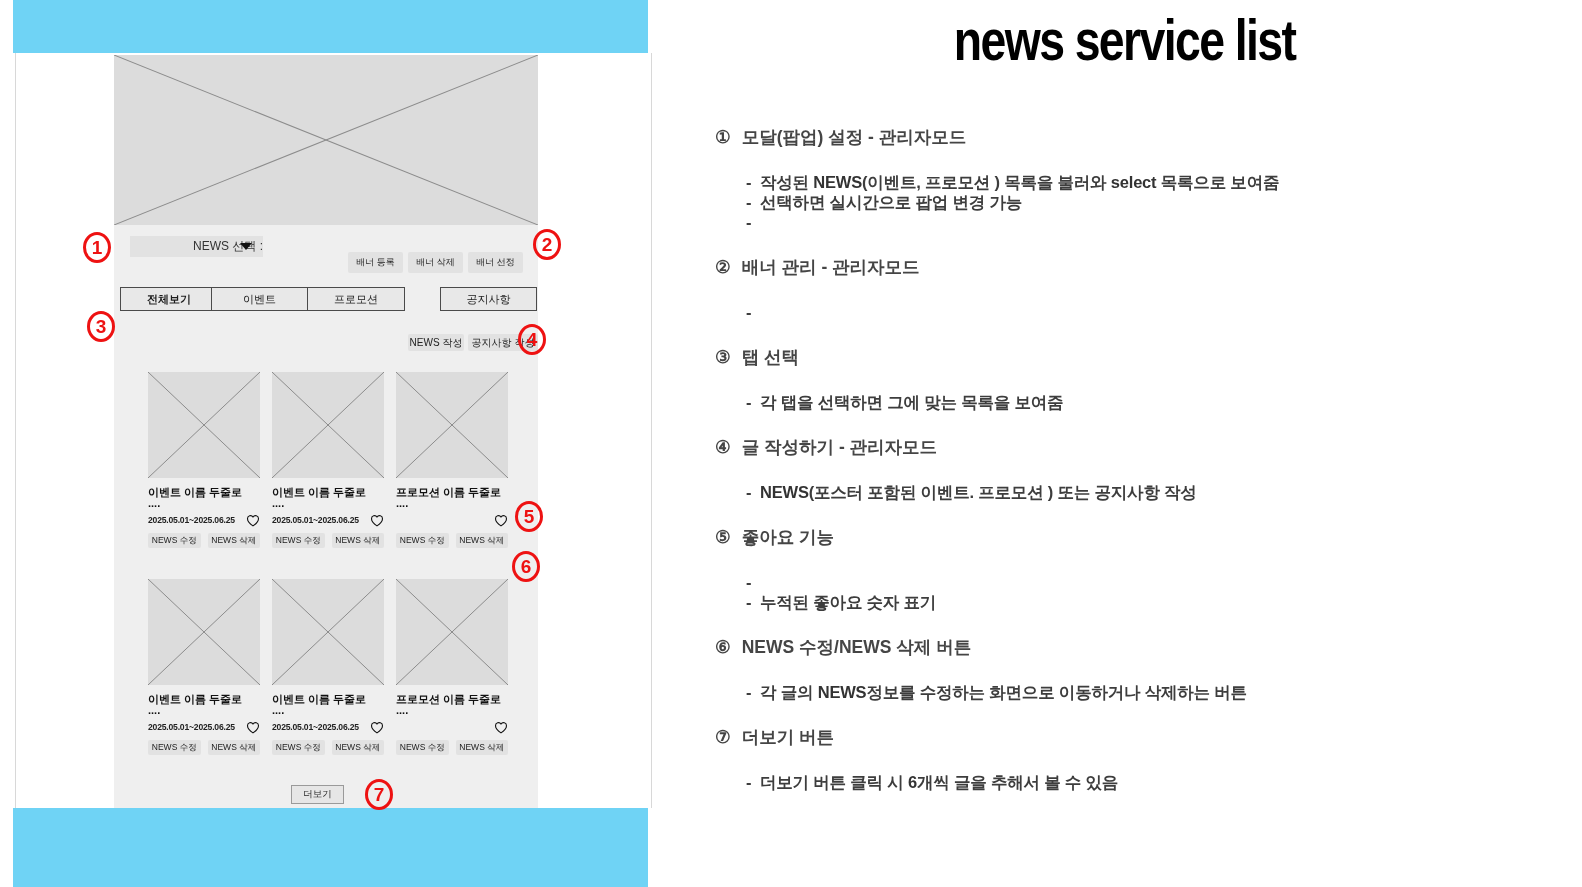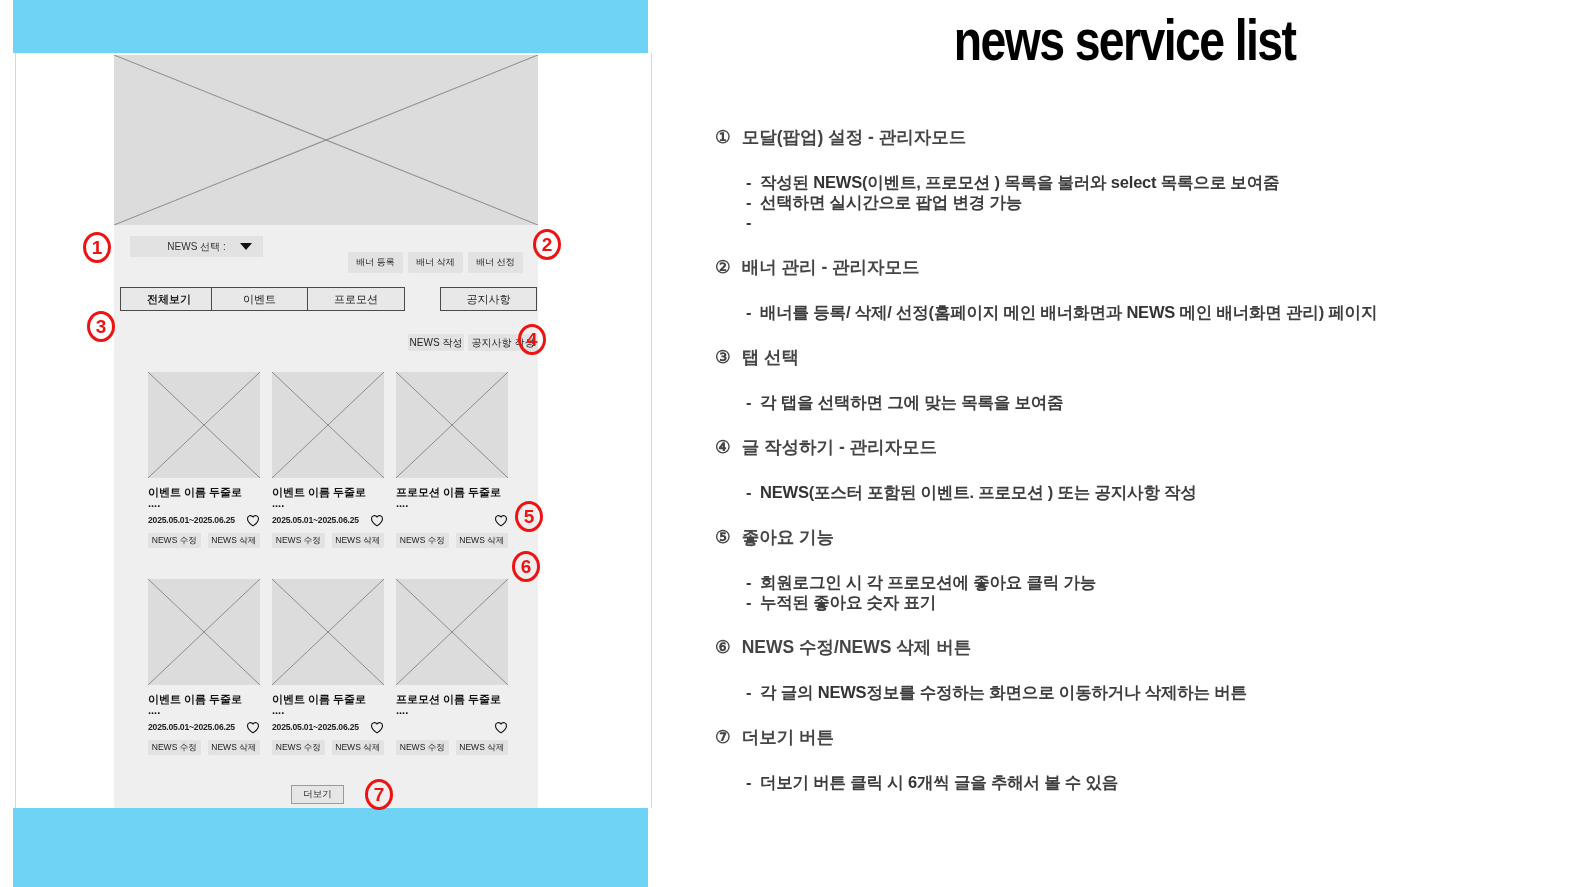--- a/index.html
+++ b/index.html
@@ -20,22 +20,22 @@
   .ph svg { position:absolute; inset:0; width:100%; height:100%; }
   .ph line { stroke:#8c8c8c; stroke-width:1; vector-effect:non-scaling-stroke; }
 
   #banner-ph { left:114px; top:55px; width:424px; height:170px; }
 
   .chip { display:inline-flex; align-items:center; justify-content:center;
           background:#e2e2e2; border:none; color:#222; border-radius:2px;
           font-family:"Liberation Sans", sans-serif; cursor:pointer; }
 
   #news-select { left:130px; top:236px; width:133px; height:21px; background:#e2e2e2;
-                 display:flex; align-items:center; justify-content:center;
-                 font-size:10px; color:#333; cursor:pointer; }
+                 display:flex; align-items:center; justify-content:flex-end;
+                 font-size:12px; color:#333; cursor:pointer; }
   #news-select .caret { position:absolute; right:11px; top:7px; width:0; height:0;
                  border-left:6px solid transparent; border-right:6px solid transparent;
                  border-top:7px solid #111; }
 
   .bannerbtn { position:absolute; top:252px; width:55px; height:21px; font-size:9px; }
   #bbtn-reg { left:348px; } #bbtn-del { left:408px; } #bbtn-sel { left:468px; }
 
   .tab { position:absolute; top:287px; height:24px; background:#e8e8e8;
          border:1.5px solid #4a4a4a; display:flex; align-items:center;
          justify-content:center; font-size:11px; color:#1c1c1c; cursor:pointer; }
@@ -294,21 +294,20 @@
           <span class="dash">-</span>
         </div>
       </div>
       <div class="sec">
     <div class="sec-h">
       <span class="sec-num">②</span>
       <span class="sec-title">배너 관리 - 관리자모드</span>
     </div>
   <div class="bullet">
           <span class="dash">-</span>
-          <span class="btxt">배너를 등록/ 삭제/ 선정(홈페이지 메인 배너화면과 <b>NEWS</b> 메인 배너화면 관리) 페이지</span>
         </div>
       </div>
       <div class="sec">
     <div class="sec-h">
       <span class="sec-num">③</span>
       <span class="sec-title">탭 선택</span>
     </div>
   <div class="bullet">
           <span class="dash">-</span>
           <span class="btxt">각 탭을 선택하면 그에 맞는 목록을 보여줌</span>
@@ -324,21 +323,20 @@
           <span class="btxt"><b>NEWS</b>(포스터 포함된 이벤트. 프로모션 ) 또는 공지사항 작성</span>
         </div>
       </div>
       <div class="sec">
     <div class="sec-h">
       <span class="sec-num">⑤</span>
       <span class="sec-title">좋아요 기능</span>
     </div>
   <div class="bullet">
           <span class="dash">-</span>
-          <span class="btxt">회원로그인 시 각 프로모션에 좋아요 클릭 가능</span>
         </div>
         <div class="bullet">
           <span class="dash">-</span>
           <span class="btxt">누적된 좋아요 숫자 표기</span>
         </div>
       </div>
       <div class="sec">
     <div class="sec-h">
       <span class="sec-num">⑥</span>
       <span class="sec-title">NEWS 수정/NEWS 삭제 버튼</span>

